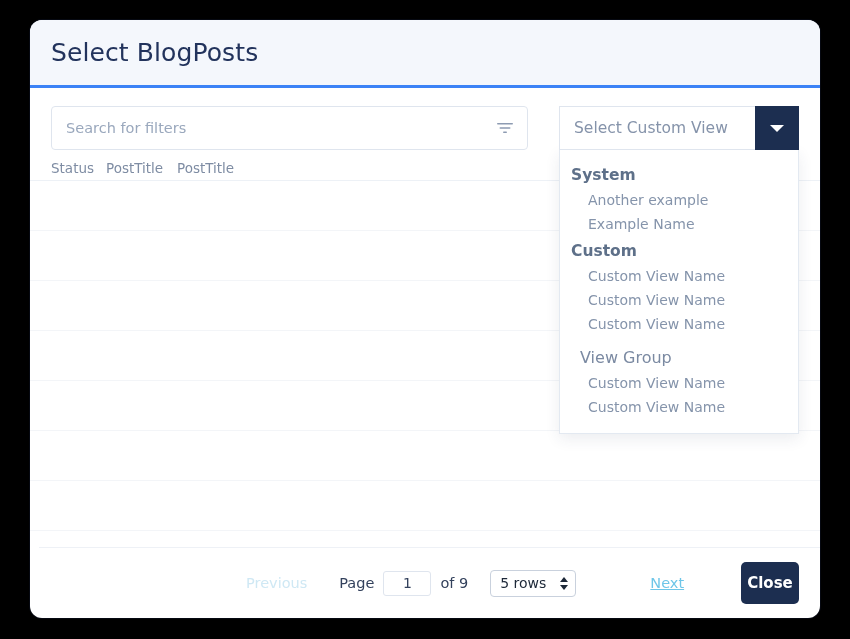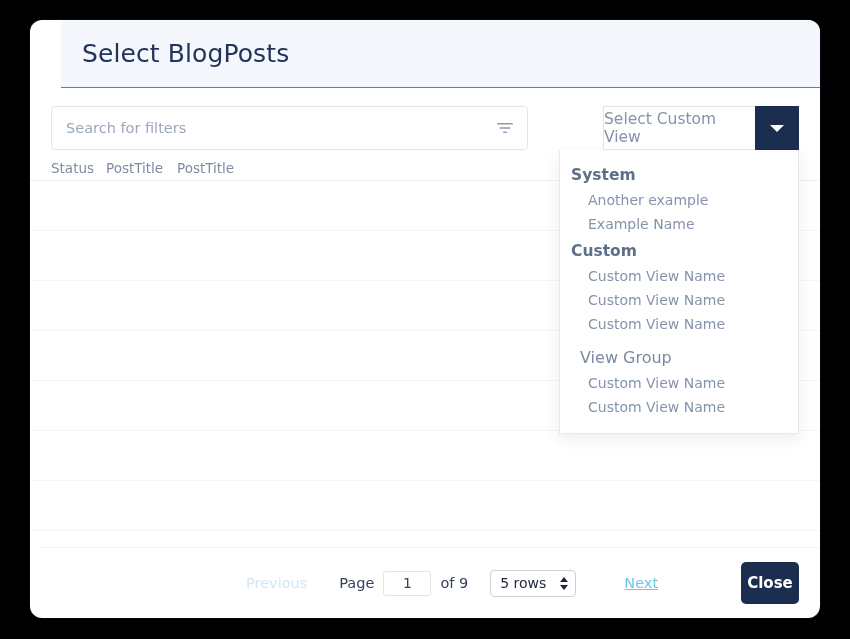--- a/index.html
+++ b/index.html
@@ -29,25 +29,24 @@
     background: #ffffff;
     border-radius: 12px;
     overflow: hidden;
     box-shadow: 0 0 0 1px rgba(10,15,30,.6);
   }
 
   
   #modal-header {
     height: 68px;
     background: #f4f7fc;
-    border-bottom: 1px solid #3b82f6;
+    border-bottom: 3px solid #3b82f6;
     display: flex;
     align-items: center;
     padding: 0 0 0 21px;
-    margin-left: 31px;
   }
   #modal-title {
     font-size: 25px;
     font-weight: 400;
     color: #22335c;
     letter-spacing: .1px;
   }
 
   
   #toolbar {
@@ -95,24 +94,23 @@
     display: flex;
     height: 44px;
   }
   #customview-display {
     flex: 1;
     border: 1px solid #dfe5ee;
     border-right: 0;
     background: #fff;
     display: flex;
     align-items: center;
-    padding-left: 0;
+    padding-left: 14px;
     font-size: 15.5px;
     color: #8593aa;
-    margin-left: 44px;
   }
   #customview-toggle {
     width: 44px;
     background: #1c2e50;
     display: flex;
     align-items: center;
     justify-content: center;
     cursor: pointer;
   }
   .caret-down {
@@ -237,21 +235,21 @@
   }
   .stepper i {
     display: block;
     width: 0; height: 0;
     border-left: 4.5px solid transparent;
     border-right: 4.5px solid transparent;
   }
   .stepper i.up   { border-bottom: 5px solid #1d2838; }
   .stepper i.down { border-top: 5px solid #1d2838; }
 
-  #pager-next { margin-left: 48px; text-decoration: underline; }
+  #pager-next { margin-left: 74px; text-decoration: underline; }
 
   #close-button {
     margin-left: auto;
     width: 58px;
     height: 42px;
     background: #1c2e50;
     color: #ffffff;
     border: 0;
     border-radius: 5px;
     font-family: "DejaVu Sans", sans-serif;

